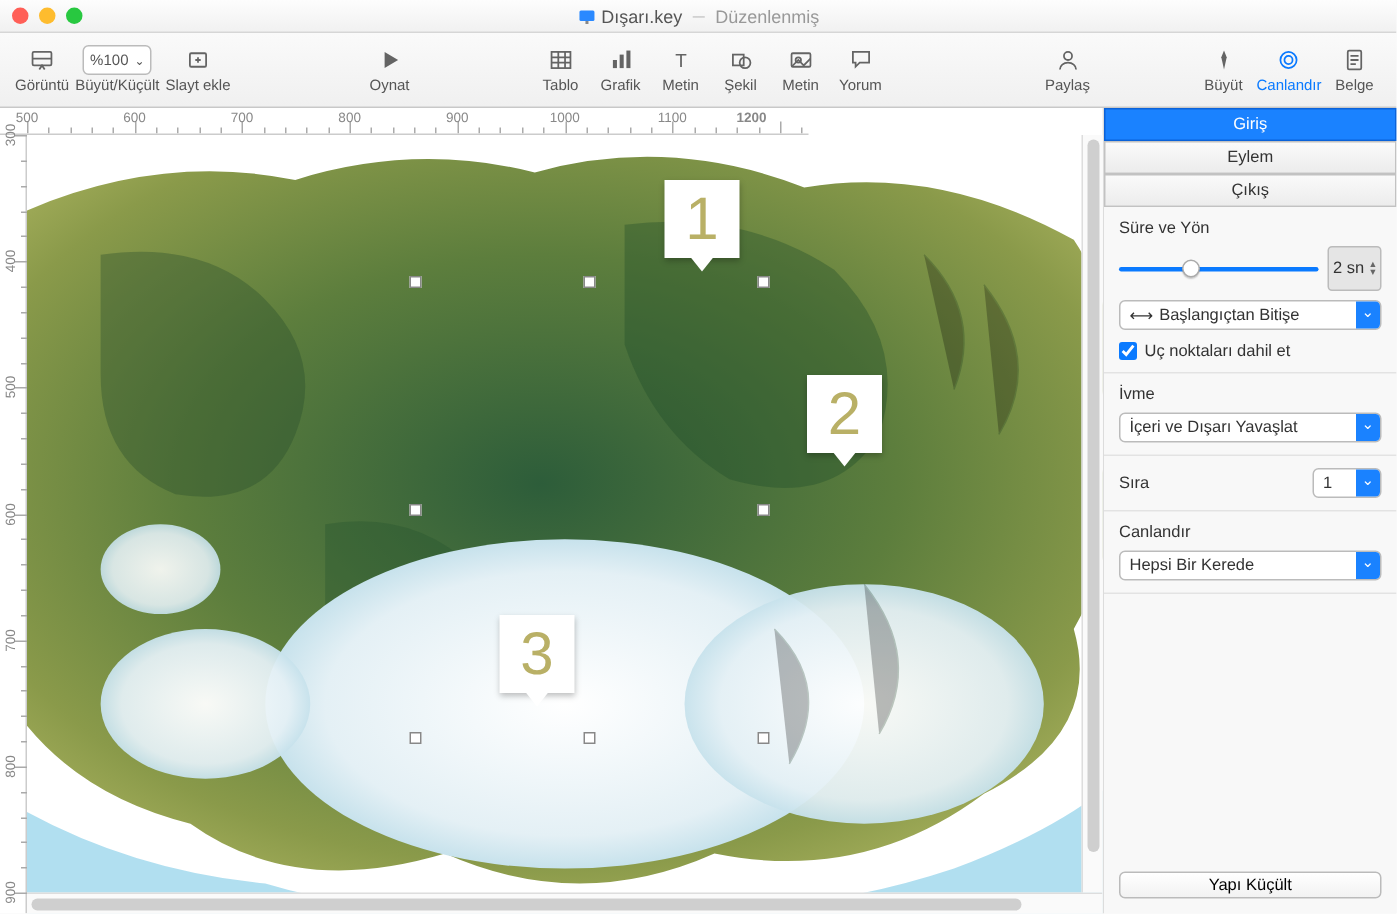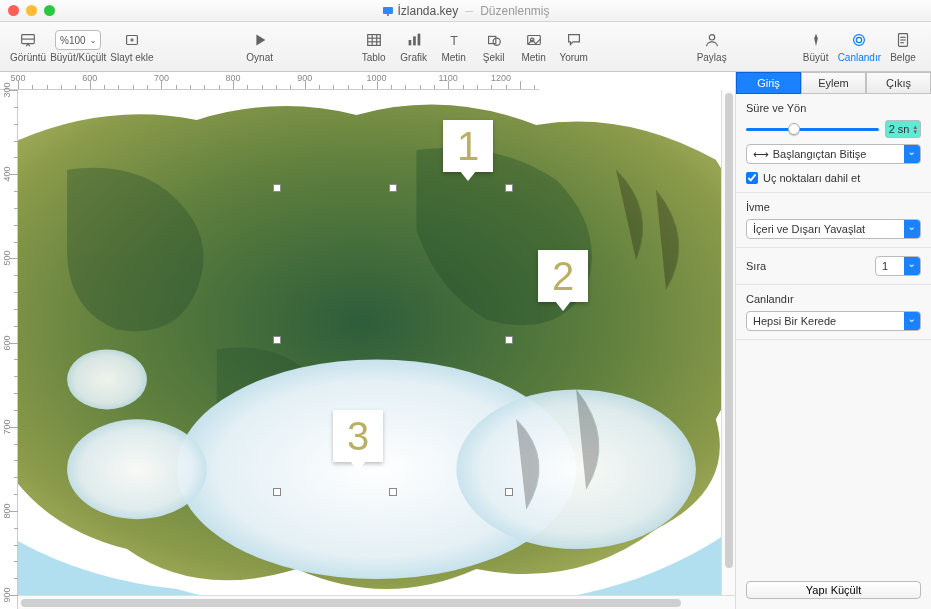--- a/index.html
+++ b/index.html
@@ -51,35 +51,35 @@
   
   .route { position: absolute; inset: 0; }
   .route-path { stroke: #ff3b30; stroke-width: 3; stroke-dasharray: 6 7; fill: none; stroke-linecap: round; }
 
   
   .selbox { position: absolute; border: 1px solid rgba(0,0,0,0); }
   .handle { position: absolute; width: 8px; height: 8px; background: #fff; border: 1px solid #888; }
 
   
   .inspector { width: 196px; background: #f8f8f8; border-left: 1px solid #dcdcdc; display: flex; flex-direction: column; font-size: 11px; color: #333; }
-  .insp-tabs { display: flex; }
+  .insp-tabs { display: flex; flex-direction: column; }
   .insp-tab { flex: 1; text-align: center; padding: 4px 0; border: 1px solid #c2c2c2; background: linear-gradient(#fafafa,#ececec); font-size: 11px; }
   .insp-tab.active { background: #1a82ff; color: #fff; border-color: #0a62d9; }
   .insp-section { padding: 8px 10px; border-bottom: 1px solid #e3e3e3; }
   .insp-title { font-size: 13px; font-weight: 600; text-align: center; margin-bottom: 8px; }
   .btnrow { display: flex; gap: 6px; justify-content: center; }
   .mac-btn { border: 1px solid #bbb; border-radius: 4px; background: linear-gradient(#fff,#f2f2f2); padding: 2px 8px; font-size: 11px; }
   .anim-preview { width: 34px; height: 28px; margin: 0 auto 6px; position: relative; }
   .anim-preview svg { width: 100%; height: 100%; }
 
   .label-row { display: flex; justify-content: space-between; align-items: center; margin-bottom: 6px; font-size: 11px; color: #333; }
   .slider-row { display: flex; align-items: center; gap: 6px; margin-bottom: 6px; }
   .slider { flex: 1; -webkit-appearance: none; height: 3px; background: #0a7aff; border-radius: 2px; }
   .slider::-webkit-slider-thumb { -webkit-appearance: none; width: 12px; height: 12px; background: #fff; border: 1px solid #aaa; border-radius: 50%; box-shadow: 0 1px 1px rgba(0,0,0,.2); }
-  .stepper { display: flex; align-items: center; gap: 2px; border: 1px solid #bbb; border-radius: 3px; background: #5eead4; padding: 0 3px; font-size: 11px; height: 18px; }
+  .stepper { display: flex; align-items: center; gap: 2px; border: 1px solid #bbb; border-radius: 3px; background: #e5e5e5; padding: 0 3px; font-size: 11px; height: 30px; }
   .stepper .arrows { display: flex; flex-direction: column; line-height: 5px; font-size: 7px; color: #666; margin-left: 2px; }
   .mac-select { width: 100%; border: 1px solid #bbb; border-radius: 4px; background: #fff; font-size: 11px; padding: 2px 18px 2px 6px; position: relative; height: 20px; display: flex; align-items: center; }
   .mac-select::after { content: ""; position: absolute; right: 0; top: 0; bottom: 0; width: 16px; background: #1a82ff; border-radius: 0 3px 3px 0; }
   .mac-select::before { content: "⌄"; position: absolute; right: 4px; top: 1px; color: #fff; z-index: 1; font-size: 10px; }
   .mac-check { display: flex; align-items: center; gap: 5px; }
   .mac-check input { accent-color: #0a7aff; width: 12px; height: 12px; }
   .sira-row { display: flex; align-items: center; gap: 6px; }
   .sira-row .mac-select.small { width: 46px; }
 
   .insp-footer { margin-top: auto; padding: 10px; }
@@ -98,21 +98,21 @@
   <div class="traffic">
     <span class="red"></span>
     <span class="yellow"></span>
     <span class="green"></span>
   </div>
   <div class="titletext">
     <svg width="12" height="12" viewBox="0 0 12 12">
         <rect x="1" y="2" width="10" height="7" rx="1" fill="#2a89ff"></rect>
         <rect x="5" y="9" width="2" height="2" fill="#888"></rect>
       </svg>
-    <span>İzlanda.key</span>
+    <span>Dışarı.key</span>
     <span class="dot">—</span>
     <span class="sub">Düzenlenmiş</span>
   </div>
 </div>
 
 <div class="toolbar">
   <div class="titem">
     <div class="ico">
         <svg viewBox="0 0 20 20">
           <rect x="3" y="4" width="14" height="10" rx="1"></rect>
@@ -289,21 +289,21 @@
           <div class="tick-h" style="left: 387.18px;"></div>
           <div class="tick-h" style="left: 401.52px;"></div>
           <div class="tick-h" style="left: 415.86px;"></div>
           <div class="tick-h major" style="left: 430.2px;"></div>
           <div class="ticklabel-h" style="left: 430.2px;">1100</div>
           <div class="tick-h" style="left: 444.54px;"></div>
           <div class="tick-h" style="left: 458.88px;"></div>
           <div class="tick-h" style="left: 473.22px;"></div>
           <div class="tick-h" style="left: 487.56px;"></div>
           <div class="tick-h major" style="left: 501.9px;"></div>
-          <div class="ticklabel-h" style="left: 483px;">1200</div>
+          <div class="ticklabel-h" style="left: 483px; font-weight: bold;">1200</div>
           <div class="tick-h" style="left: 516.24px;"></div>
         </div>
     </div>
 
     <div class="ruler-v" style="top:18px;" id="ruler-v-ticks">
         <div class="tick-v major" style="top: 0px;"></div>
         <div class="ticklabel-v" style="top: 0px;">300</div>
         <div class="tick-v" style="top: 16.8333px;"></div>
         <div class="tick-v" style="top: 33.6667px;"></div>
         <div class="tick-v" style="top: 50.5px;"></div>

